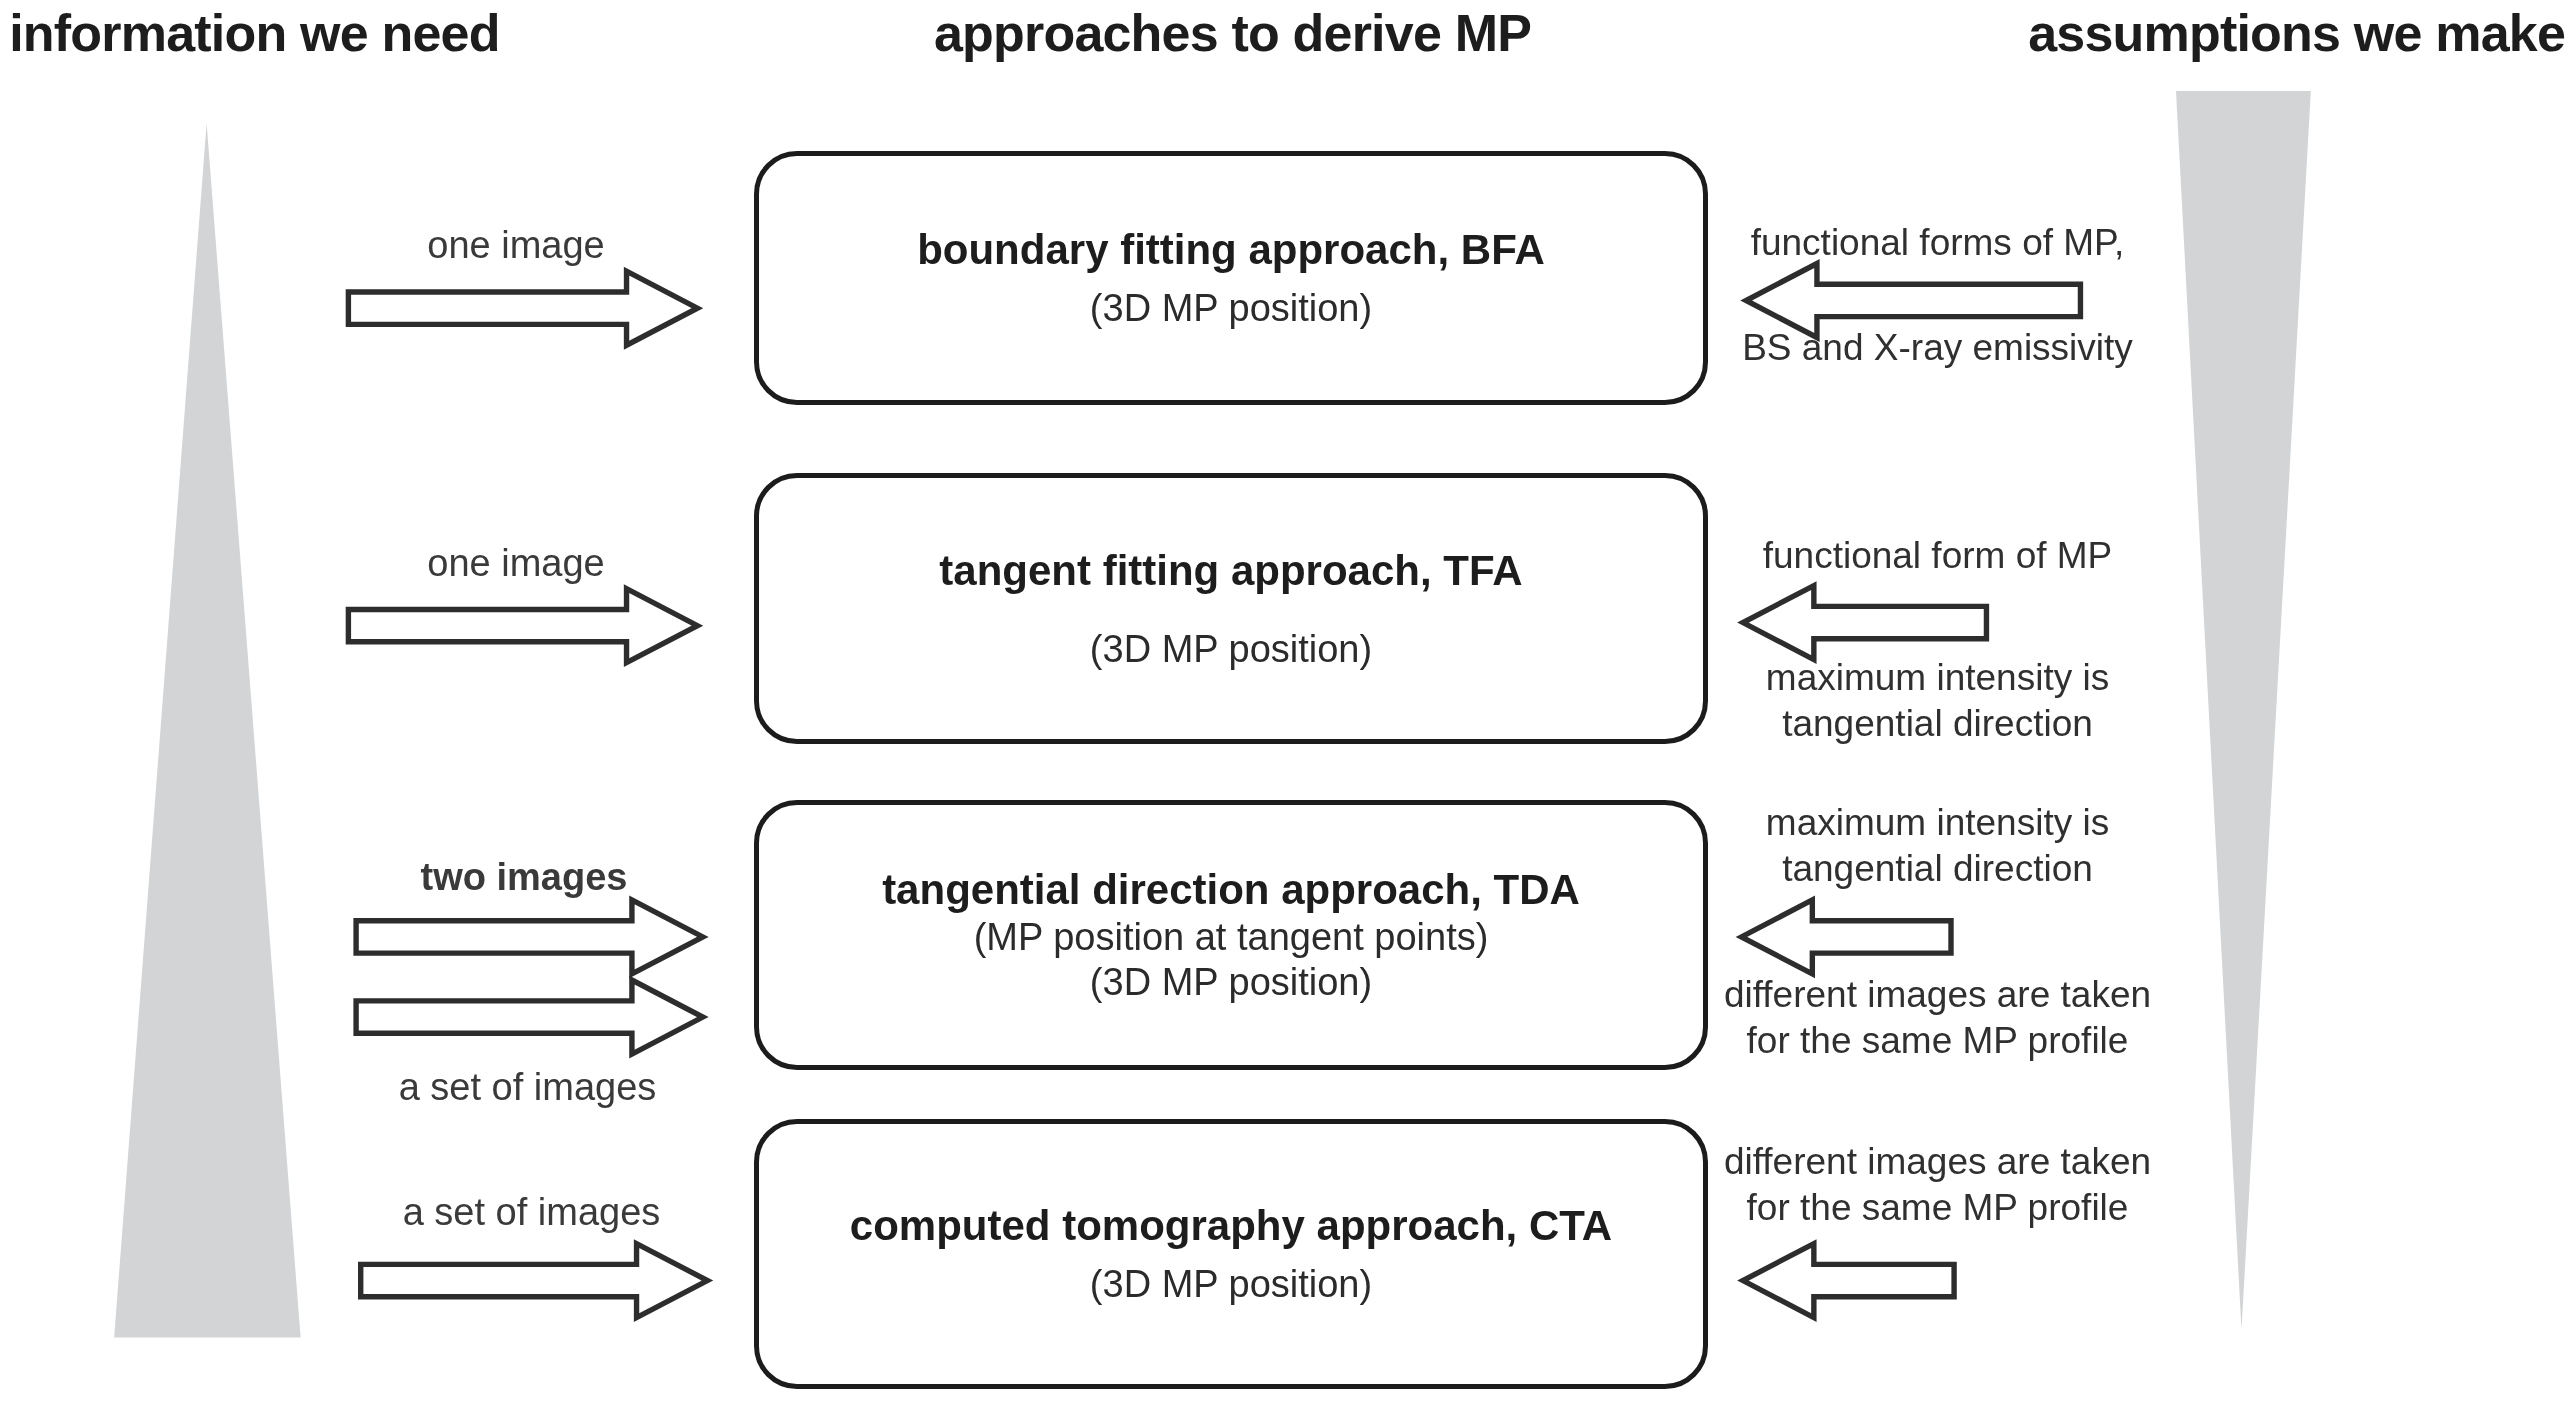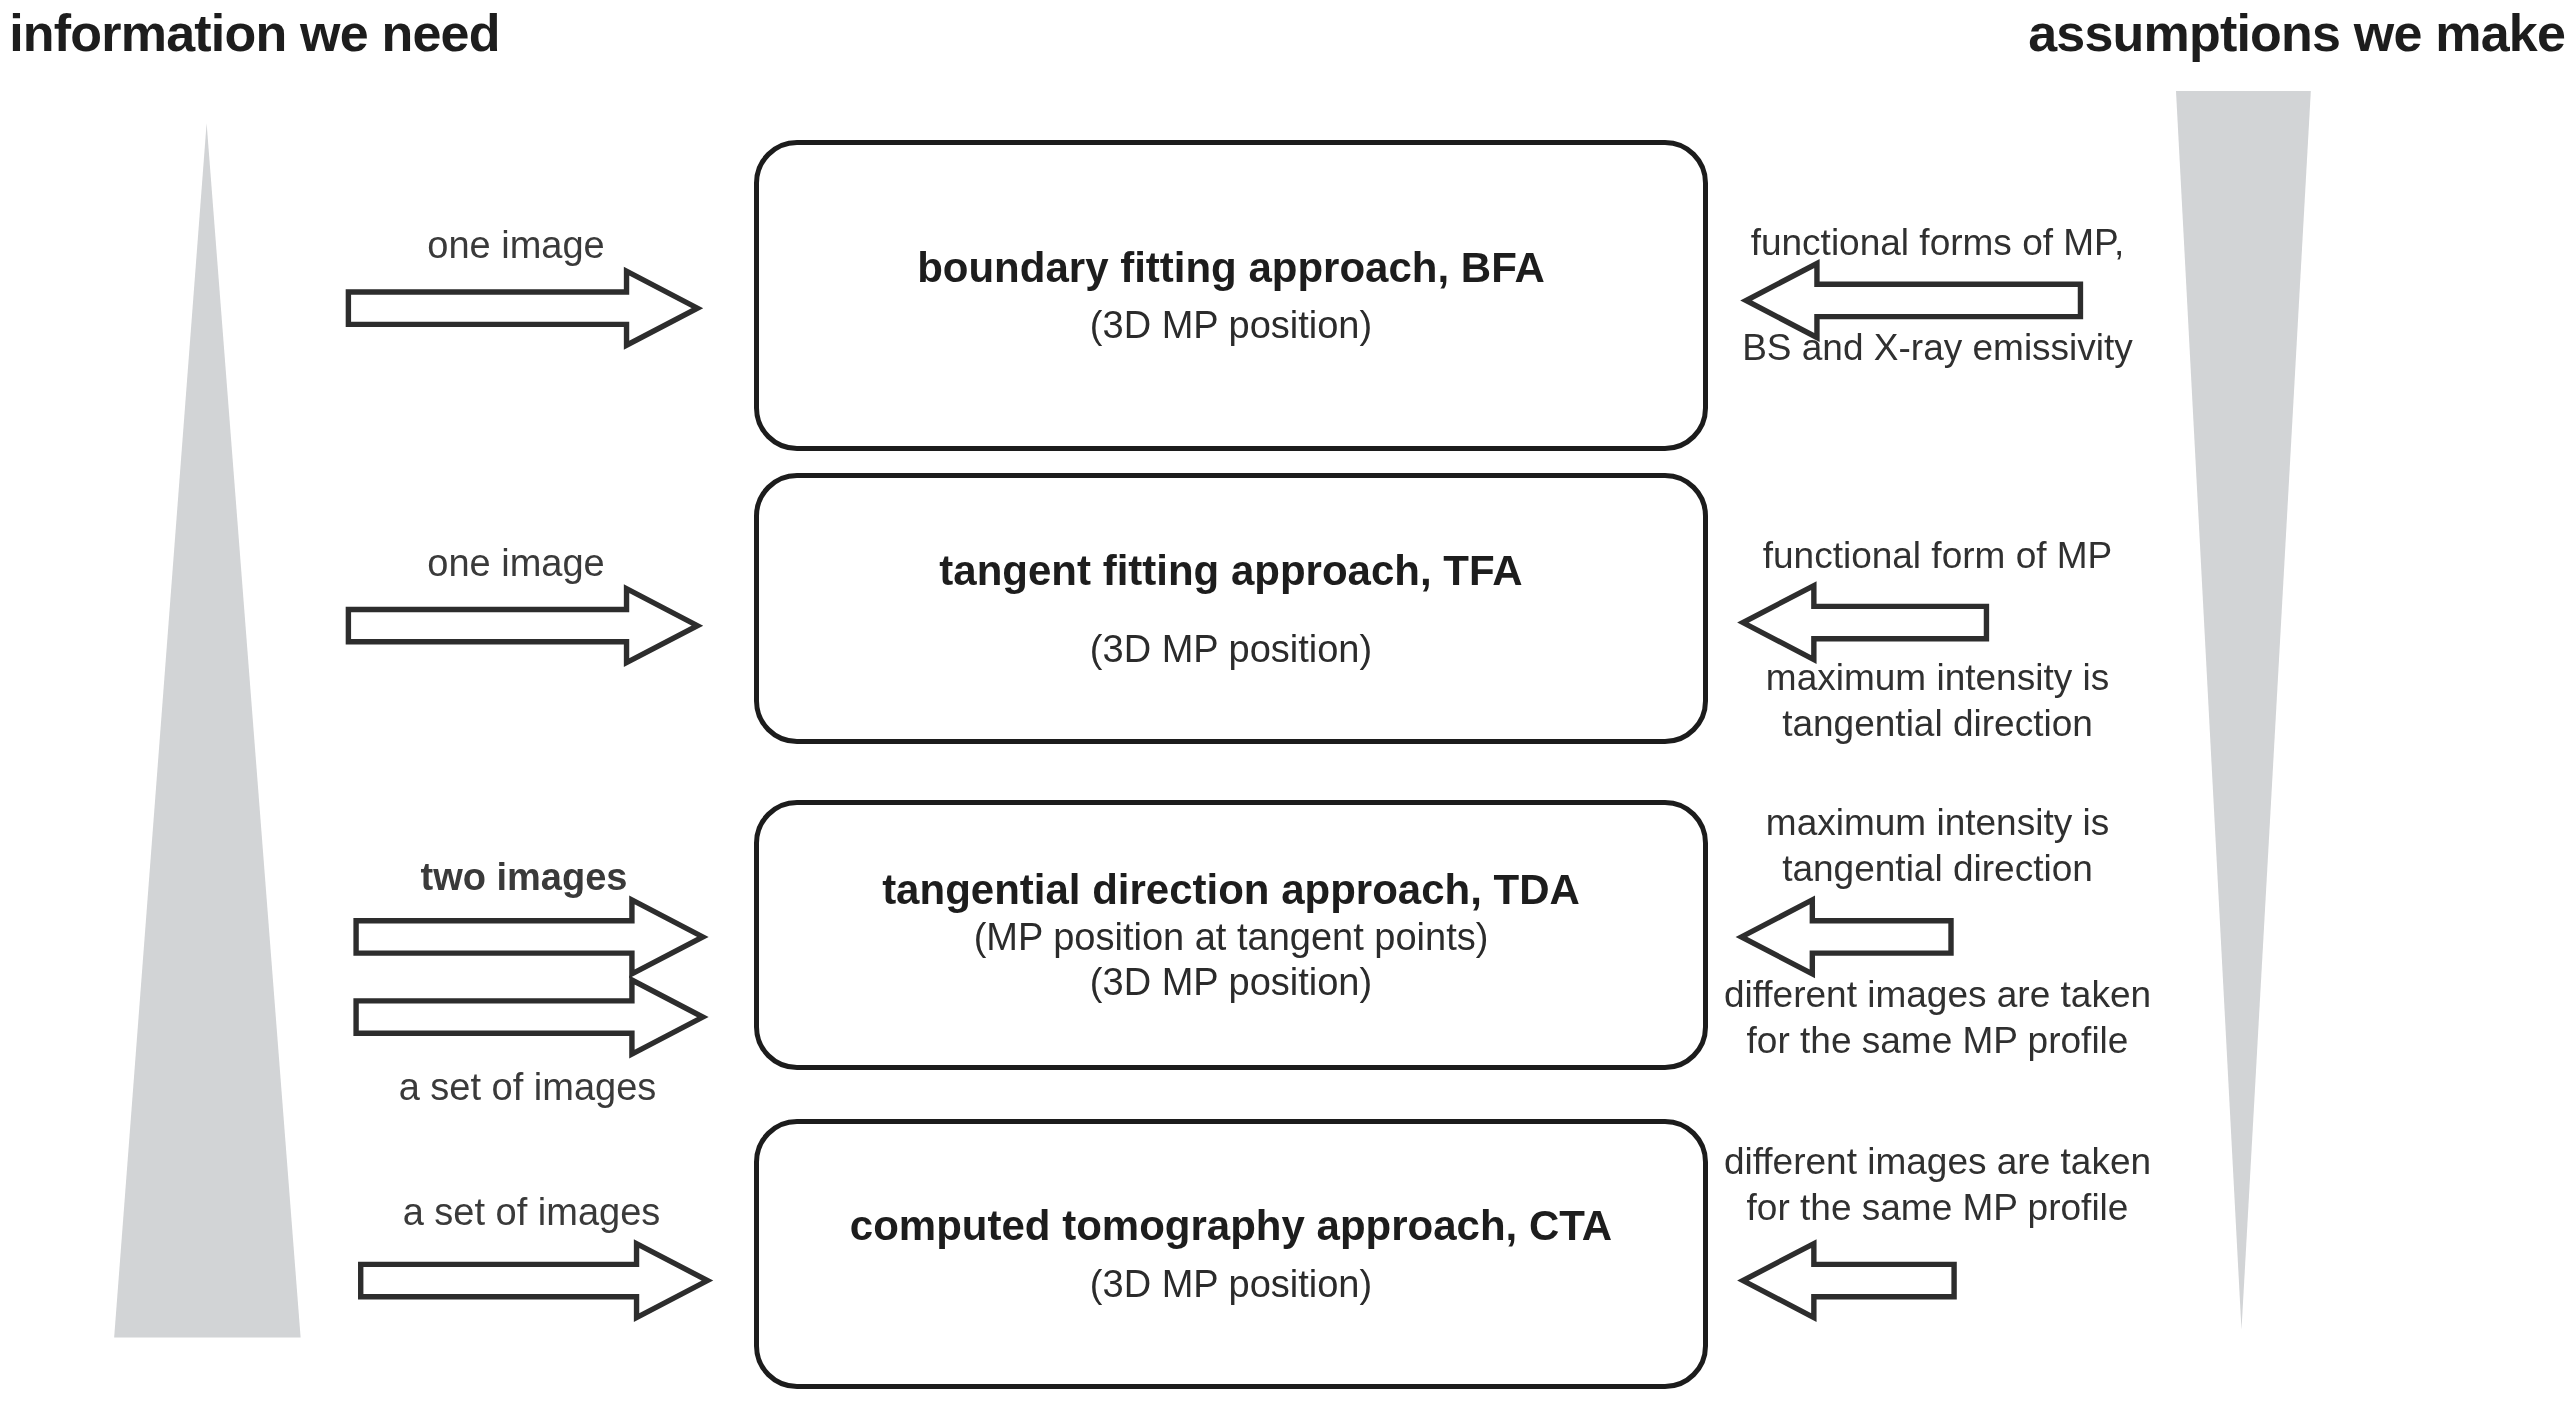--- a/index.html
+++ b/index.html
@@ -56,24 +56,25 @@
     <polygon class="arr" points="462,1299 820,1299 820,1272 912,1320 820,1368 820,1341 462,1341"></polygon>
     <polygon class="arr" points="468,1641 826,1641 826,1614 918,1662 826,1710 826,1683 468,1683"></polygon>
 
     <polygon class="arr" points="2700,369 2358,369 2358,342 2266,390 2358,438 2358,411 2700,411"></polygon>
     <polygon class="arr" points="2578,787 2354,787 2354,760 2262,808 2354,856 2354,829 2578,829"></polygon>
     <polygon class="arr" points="2532,1195 2352,1195 2352,1168 2260,1216 2352,1264 2352,1237 2532,1237"></polygon>
     <polygon class="arr" points="2536,1641 2354,1641 2354,1614 2262,1662 2354,1710 2354,1683 2536,1683"></polygon>
   </svg>
 
   <div class="hdr hdr-left">information we need</div>
+  <div class="hdr hdr-center">approaches to derive MP</div>
   <div class="hdr hdr-right">assumptions we make</div>
 
   <div class="in-label" style="left:331px;top:223px;width:370px;">one image</div>
-  <div class="box" style="top:140px;height:311px;">
+  <div class="box" style="top:151px;height:254px;">
     <div class="box-title">boundary fitting approach, BFA</div>
     <div class="box-sub">(3D MP position)</div>
   </div>
   <div class="as-label" style="top:220px;">
     <span class="as-line">functional forms of MP,</span>
   </div>
   <div class="as-label" style="top:325px;">
     <span class="as-line">BS and X-ray emissivity</span>
   </div>
 

